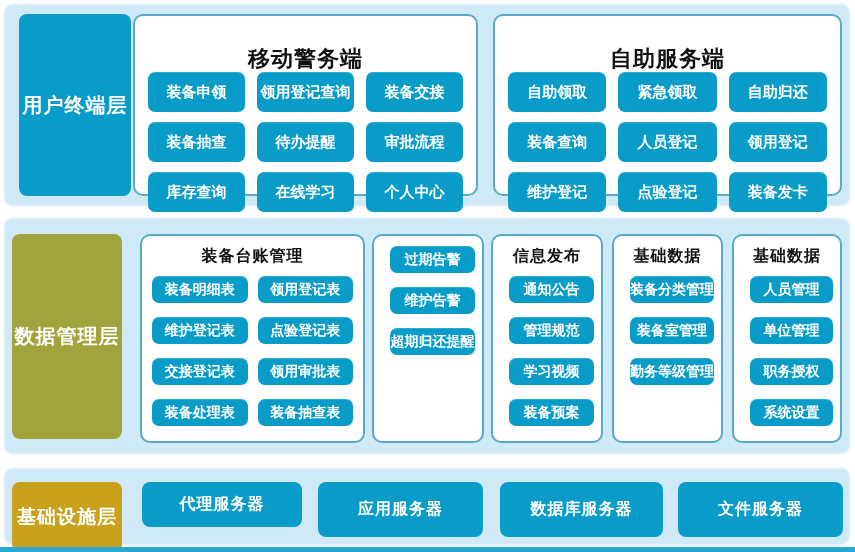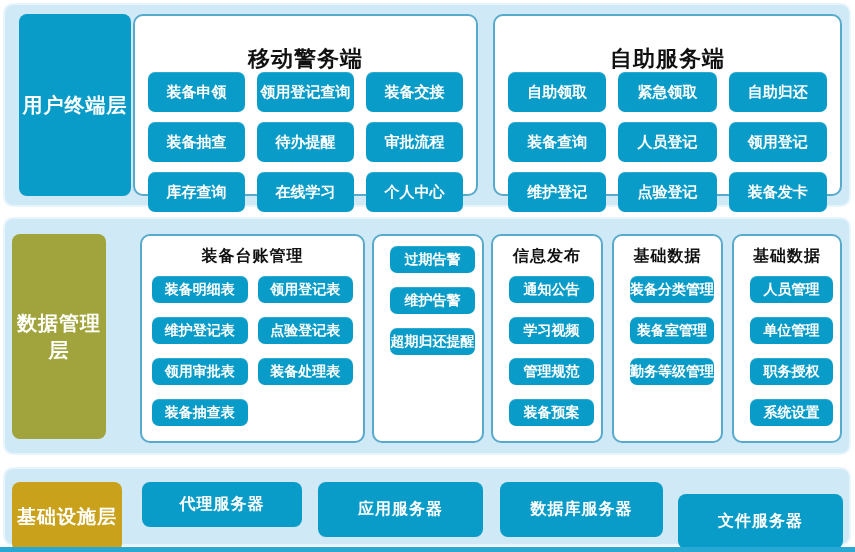--- a/index.html
+++ b/index.html
@@ -35,32 +35,32 @@
   .server { position:absolute; display:flex; align-items:center; justify-content:center;
     background:var(--cyan); color:#fff; font-weight:bold; font-size:16px; border-radius:8px; letter-spacing:1px; }
 
   .bottom-bar { position:absolute; left:0; top:547px; width:855px; height:5px; background:var(--bottom-bar); }
 
   
   .p1-label { left:14px;  top:9px;  width:112px; height:182px; }
   .p1-g1    { left:128px; top:9px; width:345px; height:182px; }
   .p1-g2    { left:488px; top:9px; width:349px; height:182px; }
 
-  .p2-label { left:7px;   top:15px; width:94px; height:205px; }
+  .p2-label { left:7px;   top:15px; width:110px; height:205px; }
   .p2-g1 { left:135px; top:15px; width:225px; height:209px; }
   .p2-g2 { left:367px; top:15px; width:112px; height:209px; }
   .p2-g3 { left:486px; top:15px; width:112px; height:209px; }
   .p2-g4 { left:607px; top:15px; width:111px; height:209px; }
   .p2-g5 { left:727px; top:15px; width:110px; height:209px; }
 
   .p3-label { left:7px; top:13px; width:110px; height:70px; }
   .srv-1 { left:137px; top:13px; width:160px; height:45px; }
   .srv-2 { left:313px; top:13px; width:165px; height:55px; }
   .srv-3 { left:495px; top:13px; width:163px; height:55px; }
-  .srv-4 { left:673px; top:25px; width:165px; height:55px; }
+  .srv-4 { left:673px; top:13px; width:165px; height:55px; }
 </style>
 </head>
 <body>
 
 <div class="stage">
 
   <div class="panel panel-1">
     <div class="layer-label label-cyan p1-label">用户终端层</div>
 
     <div class="group p1-g1">
@@ -97,40 +97,41 @@
   <div class="panel panel-2">
     <div class="layer-label label-olive p2-label">数据管理层</div>
 
     <div class="group p2-g1">
       <div class="group-title">装备台账管理</div>
       <div class="btn-grid grid-2col">
         <div class="btn">装备明细表</div>
         <div class="btn">领用登记表</div>
         <div class="btn">维护登记表</div>
         <div class="btn">点验登记表</div>
+        <div class="btn">交接登记表</div>
         <div class="btn">领用审批表</div>
         <div class="btn">装备处理表</div>
         <div class="btn">装备抽查表</div>
       </div>
     </div>
 
     <div class="group p2-g2">
       <div class="btn-grid grid-1col">
         <div class="btn">过期告警</div>
         <div class="btn">维护告警</div>
         <div class="btn">超期归还提醒</div>
       </div>
     </div>
 
     <div class="group p2-g3">
       <div class="group-title">信息发布</div>
       <div class="btn-grid grid-1col">
         <div class="btn">通知公告</div>
+        <div class="btn">管理规范</div>
         <div class="btn">学习视频</div>
-        <div class="btn">管理规范</div>
         <div class="btn">装备预案</div>
       </div>
     </div>
 
     <div class="group p2-g4">
       <div class="group-title">基础数据</div>
       <div class="btn-grid grid-1col">
         <div class="btn">装备分类管理</div>
         <div class="btn">装备室管理</div>
         <div class="btn">勤务等级管理</div>

